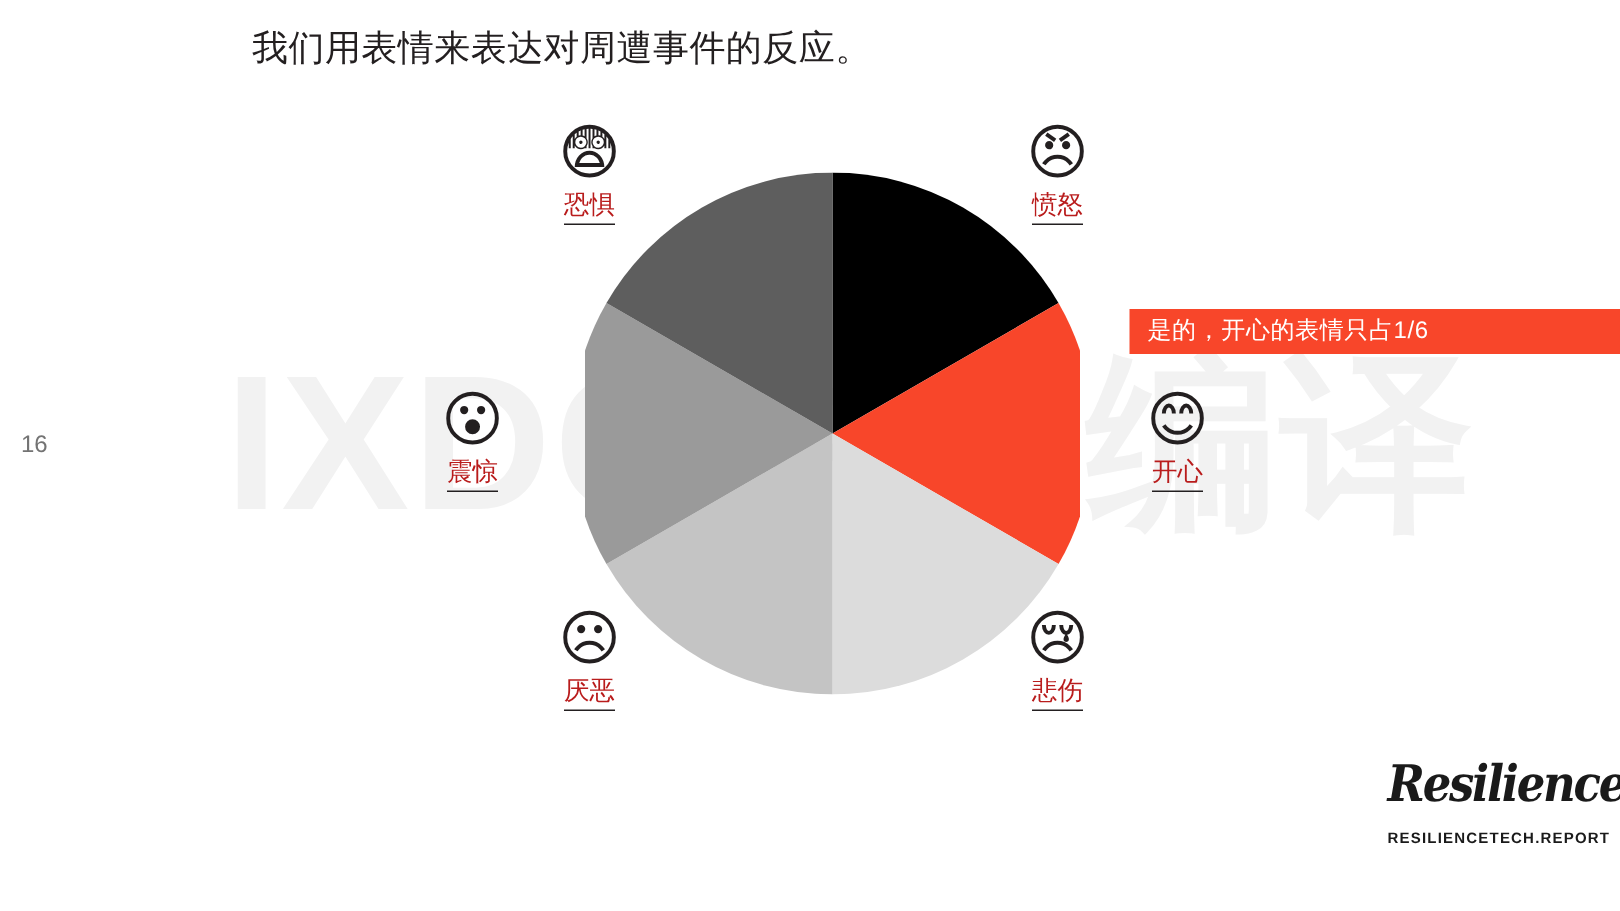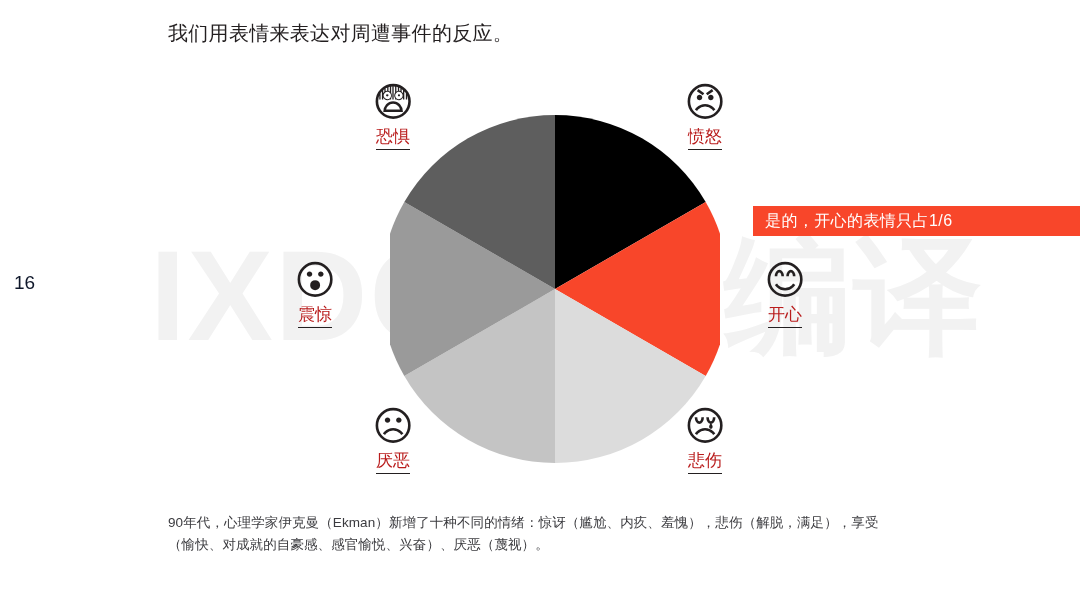--- a/index.html
+++ b/index.html
@@ -35,34 +35,34 @@
     white-space: nowrap;
     user-select: none;
     z-index: 0;
   }
 
   
   .headline {
     position: absolute;
     left: 168px;
     top: 18px;
-    font-size: 20px;
+    font-size: 24px;
     line-height: 30px;
     color: #231f20;
     letter-spacing: 0.3px;
     z-index: 5;
   }
 
   
   .page-number {
     position: absolute;
     left: 14px;
-    top: 272px;
-    font-size: 19px;
-    color: #0f172a;
+    top: 288px;
+    font-size: 16px;
+    color: #737373;
     z-index: 5;
   }
 
   
   .pie-wrap {
     position: absolute;
     left: 390px;
     top: 115px;
     width: 330px;
     height: 348px;
@@ -226,20 +226,20 @@
     <span class="emoji-text">厌恶</span>
   </div>
 
   <div class="emoji-label lbl-shock">
     <span class="emoji-glyph">😮</span>
     <span class="emoji-text">震惊</span>
   </div>
 
   <div class="callout">是的，开心的表情只占1/6</div>
 
-  <div class="footnote">
-    <div>90年代，心理学家伊克曼（Ekman）新增了十种不同的情绪：惊讶（尴尬、内疚、羞愧），悲伤（解脱，满足），享受</div>
-    <div>（愉快、对成就的自豪感、感官愉悦、兴奋）、厌恶（蔑视）。</div>
-  </div>
-
-
+
+
+  <div class="logo">
+    <div class="logo-mark">Resilience</div>
+    <div class="logo-url">RESILIENCETECH.REPORT</div>
+  </div>
 
 </div>
 
 </body></html>

